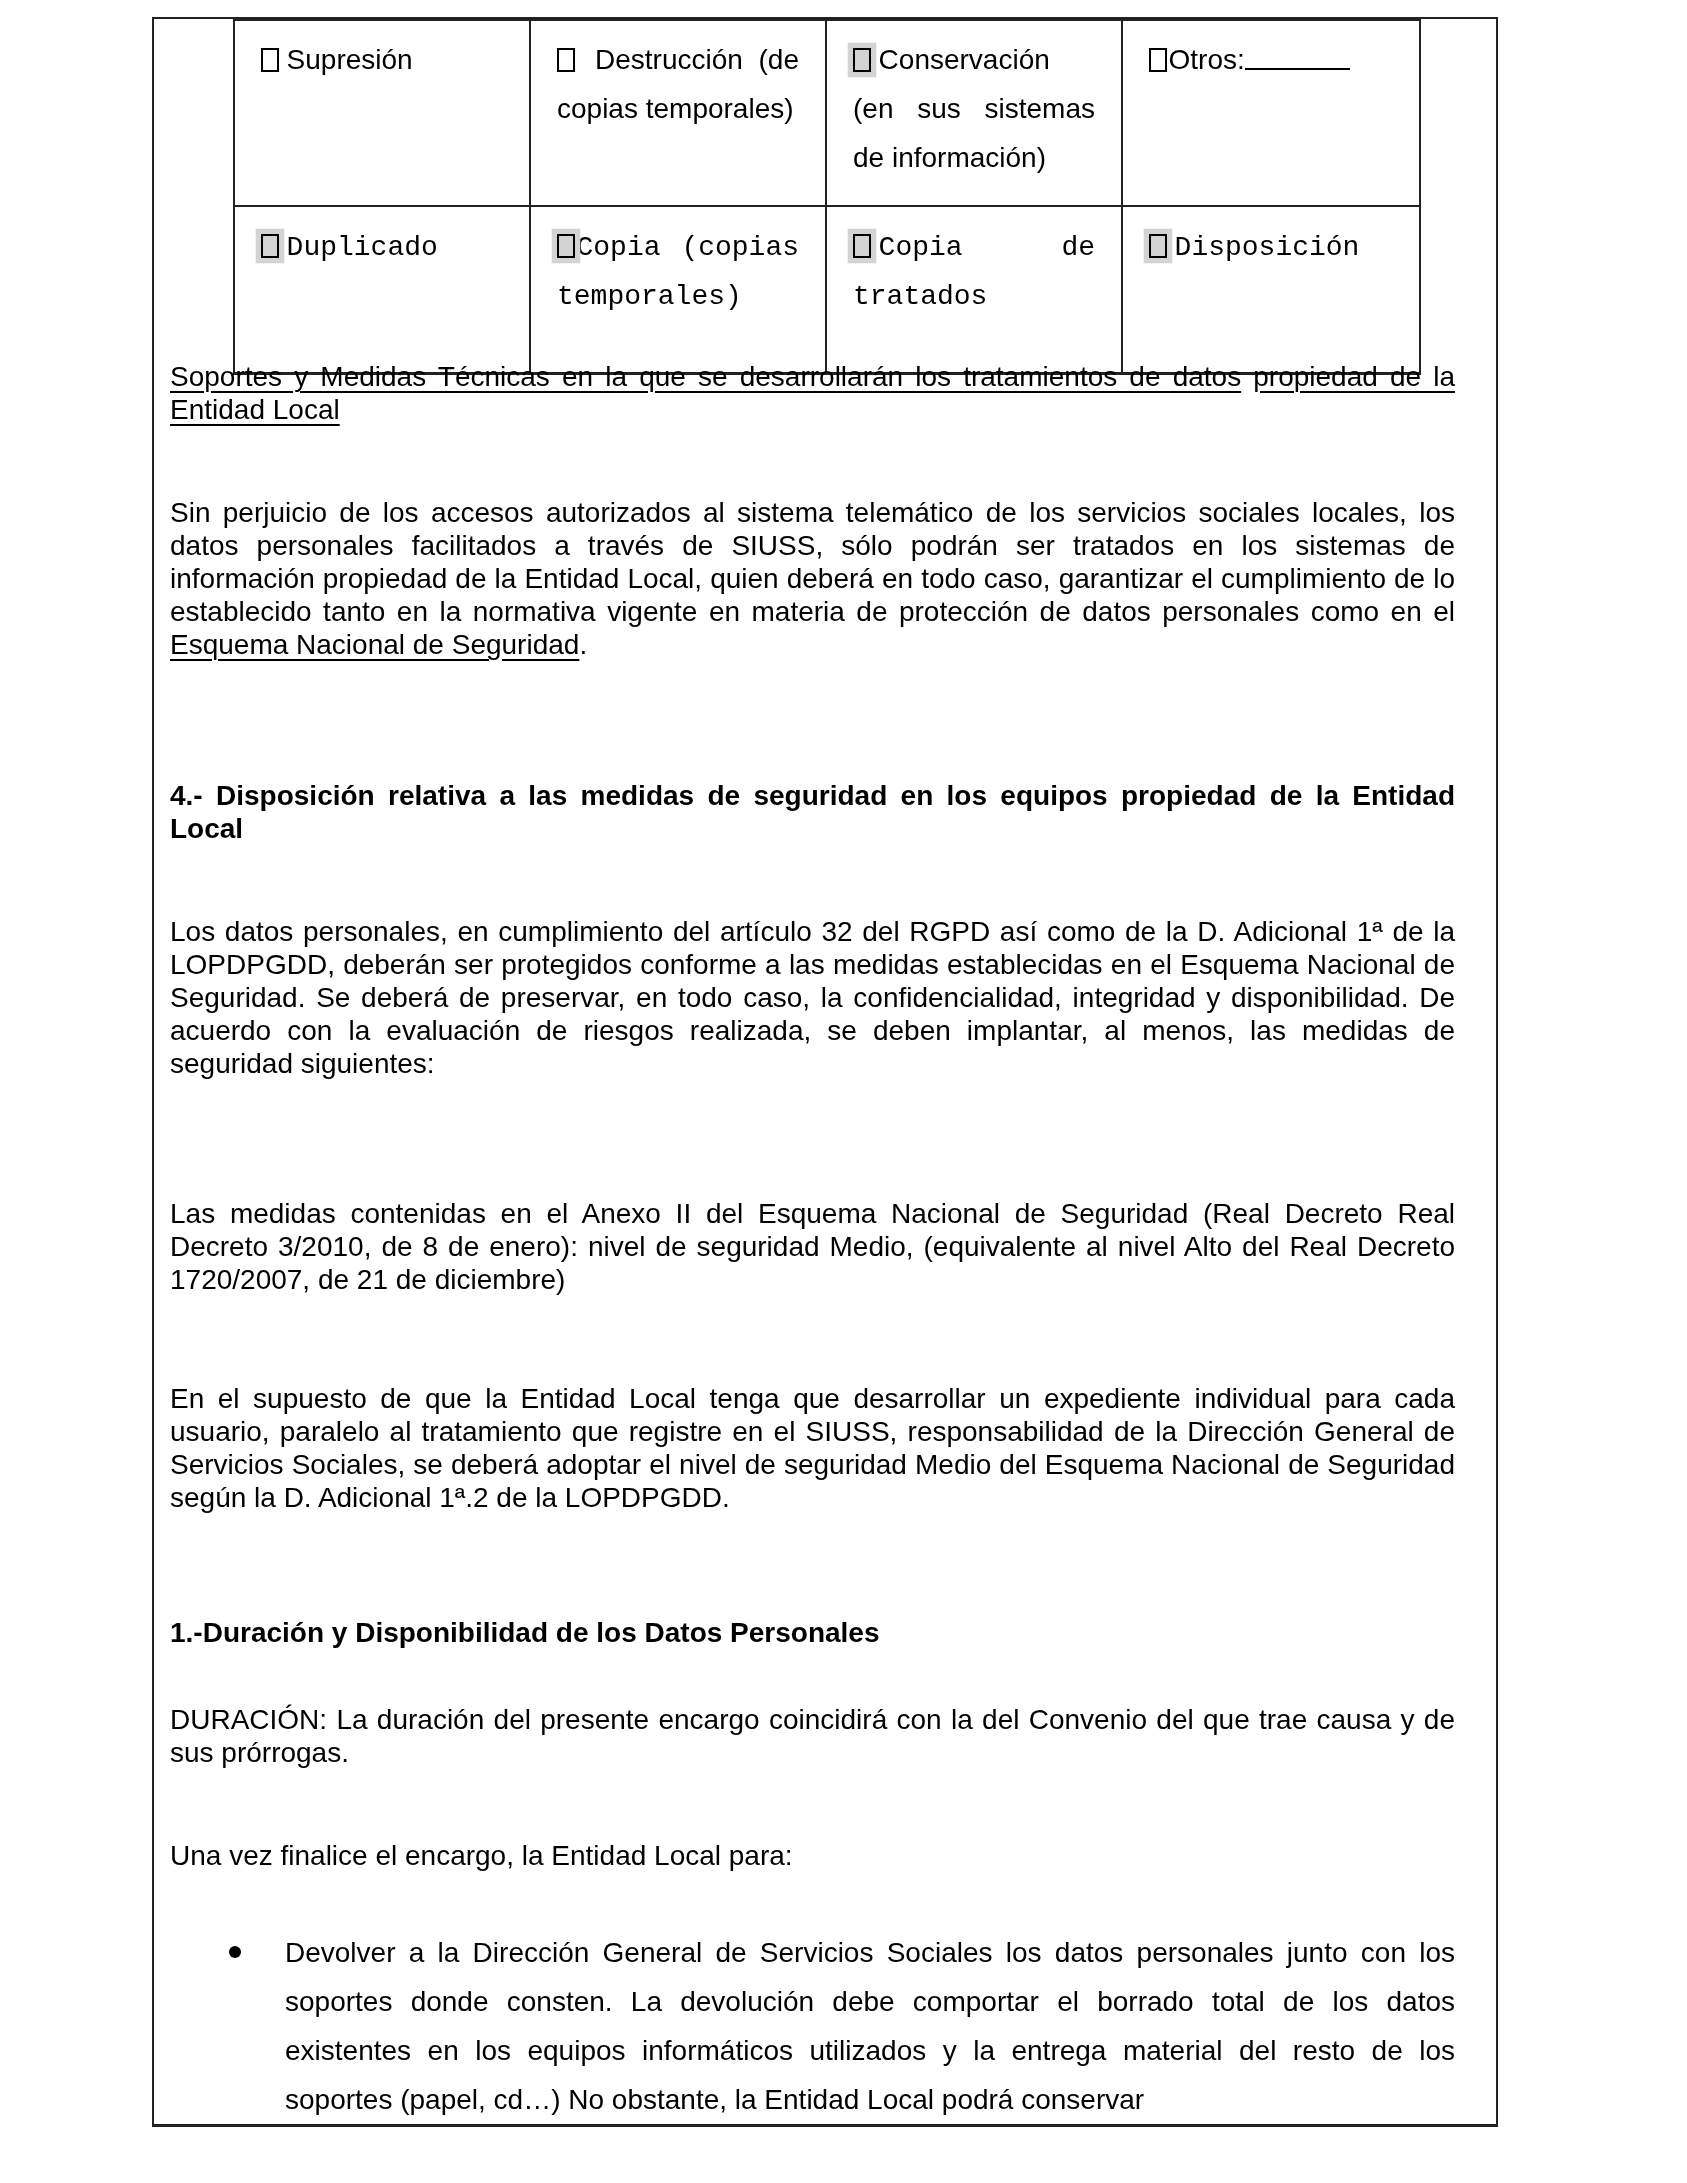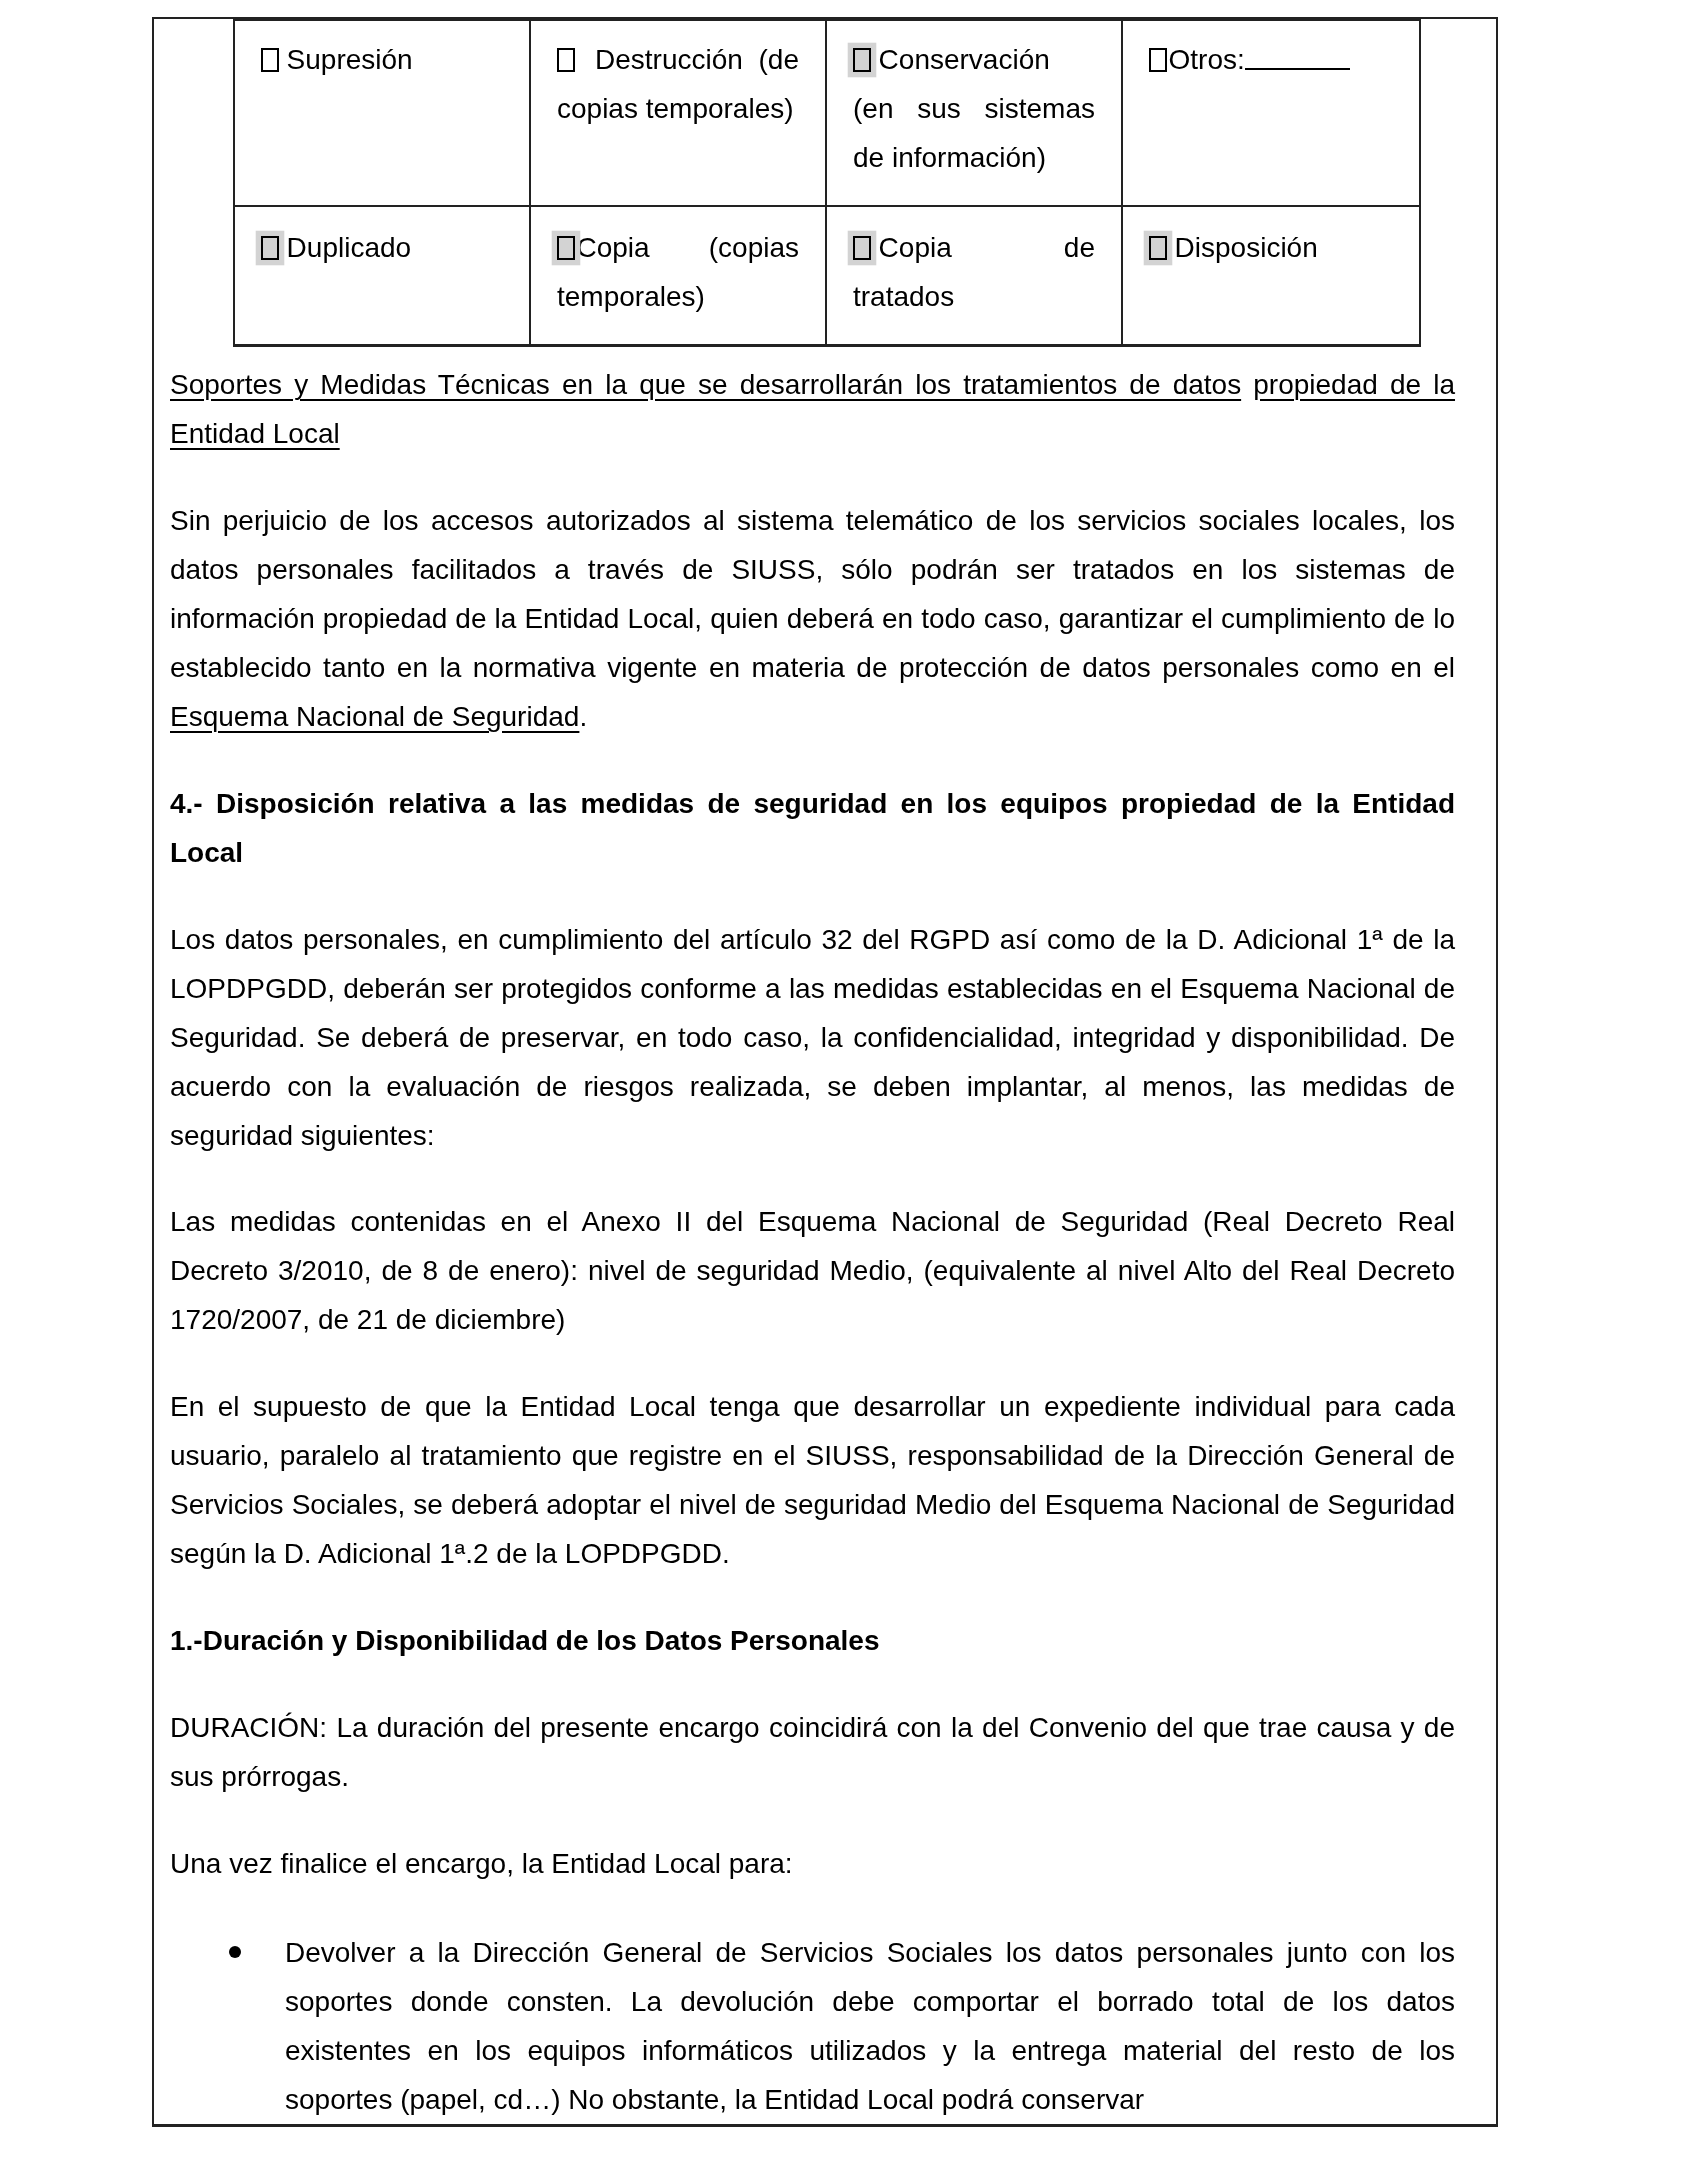--- a/index.html
+++ b/index.html
@@ -6,29 +6,29 @@
   body { width: 1688px; height: 2183px; position: relative; overflow: hidden;
          font-family: "Liberation Sans", sans-serif; color: #000; }
   .page-frame { position: absolute; left: 152px; top: 16.7px; width: 1346px; height: 2110px;
                 border: 2.3px solid #222; border-bottom-width: 3.8px; box-sizing: border-box; }
   .ops-table { position: absolute; left: 233px; top: 18px; border-collapse: collapse;
                table-layout: fixed; width: 1187px; }
   .ops-table td { border: 2.3px solid #222; vertical-align: top; padding: 0 26px;
                   font-size: 28px; line-height: 49px; text-align: justify; text-align-last: left;
                   word-spacing: 0; }
   .ops-table tr.r1 td { height: 186px; padding-top: 13.7px; box-sizing: border-box; }
-  .ops-table tr.r2 td { height: 140px; padding-top: 16.7px; box-sizing: border-box; }
+  .ops-table tr.r2 td { height: 168px; padding-top: 16.7px; box-sizing: border-box; font-family: Liberation Mono, monospace; }
   .ops-table tr.r1 td { border-top-width: 3.8px; }
   .ops-table tr.r2 td { border-bottom-width: 3.8px; }
   .cb { display: inline-block; width: 18px; height: 24px; border: 2.3px solid #000; box-sizing: border-box;
         vertical-align: -3px; margin-right: 7.6px; position: relative; }
   .cb.hl { box-shadow: 0 0 0 5.3px #d3d3d3; background: #d3d3d3; }
   .cb.tight { margin-right: 1.5px; }
   .blank { display: inline-block; width: 105px; border-bottom: 2.3px solid #000; height: 23px; vertical-align: -1.5px; }
-  .para { position: absolute; left: 170px; width: 1285px; font-size: 28px; line-height: 49px;
+  .para { position: absolute; left: 170px; width: 1285px; font-size: 28px; line-height: 33px;
           text-align: justify; margin: 0; }
   .para.last-left { text-align-last: left; }
   .bold { font-weight: bold; }
   .u { text-decoration: underline; text-decoration-thickness: 2.3px; text-underline-offset: 4.6px; }
   .bullet-item { position: absolute; left: 285px; width: 1170px; font-size: 28px; line-height: 49px;
                  text-align: justify; margin: 0; }
   .bullet-dot { position: absolute; left: 229px; width: 12px; height: 12px; border-radius: 50%; background: #000; }
 </style>
 </head>
 <body>

